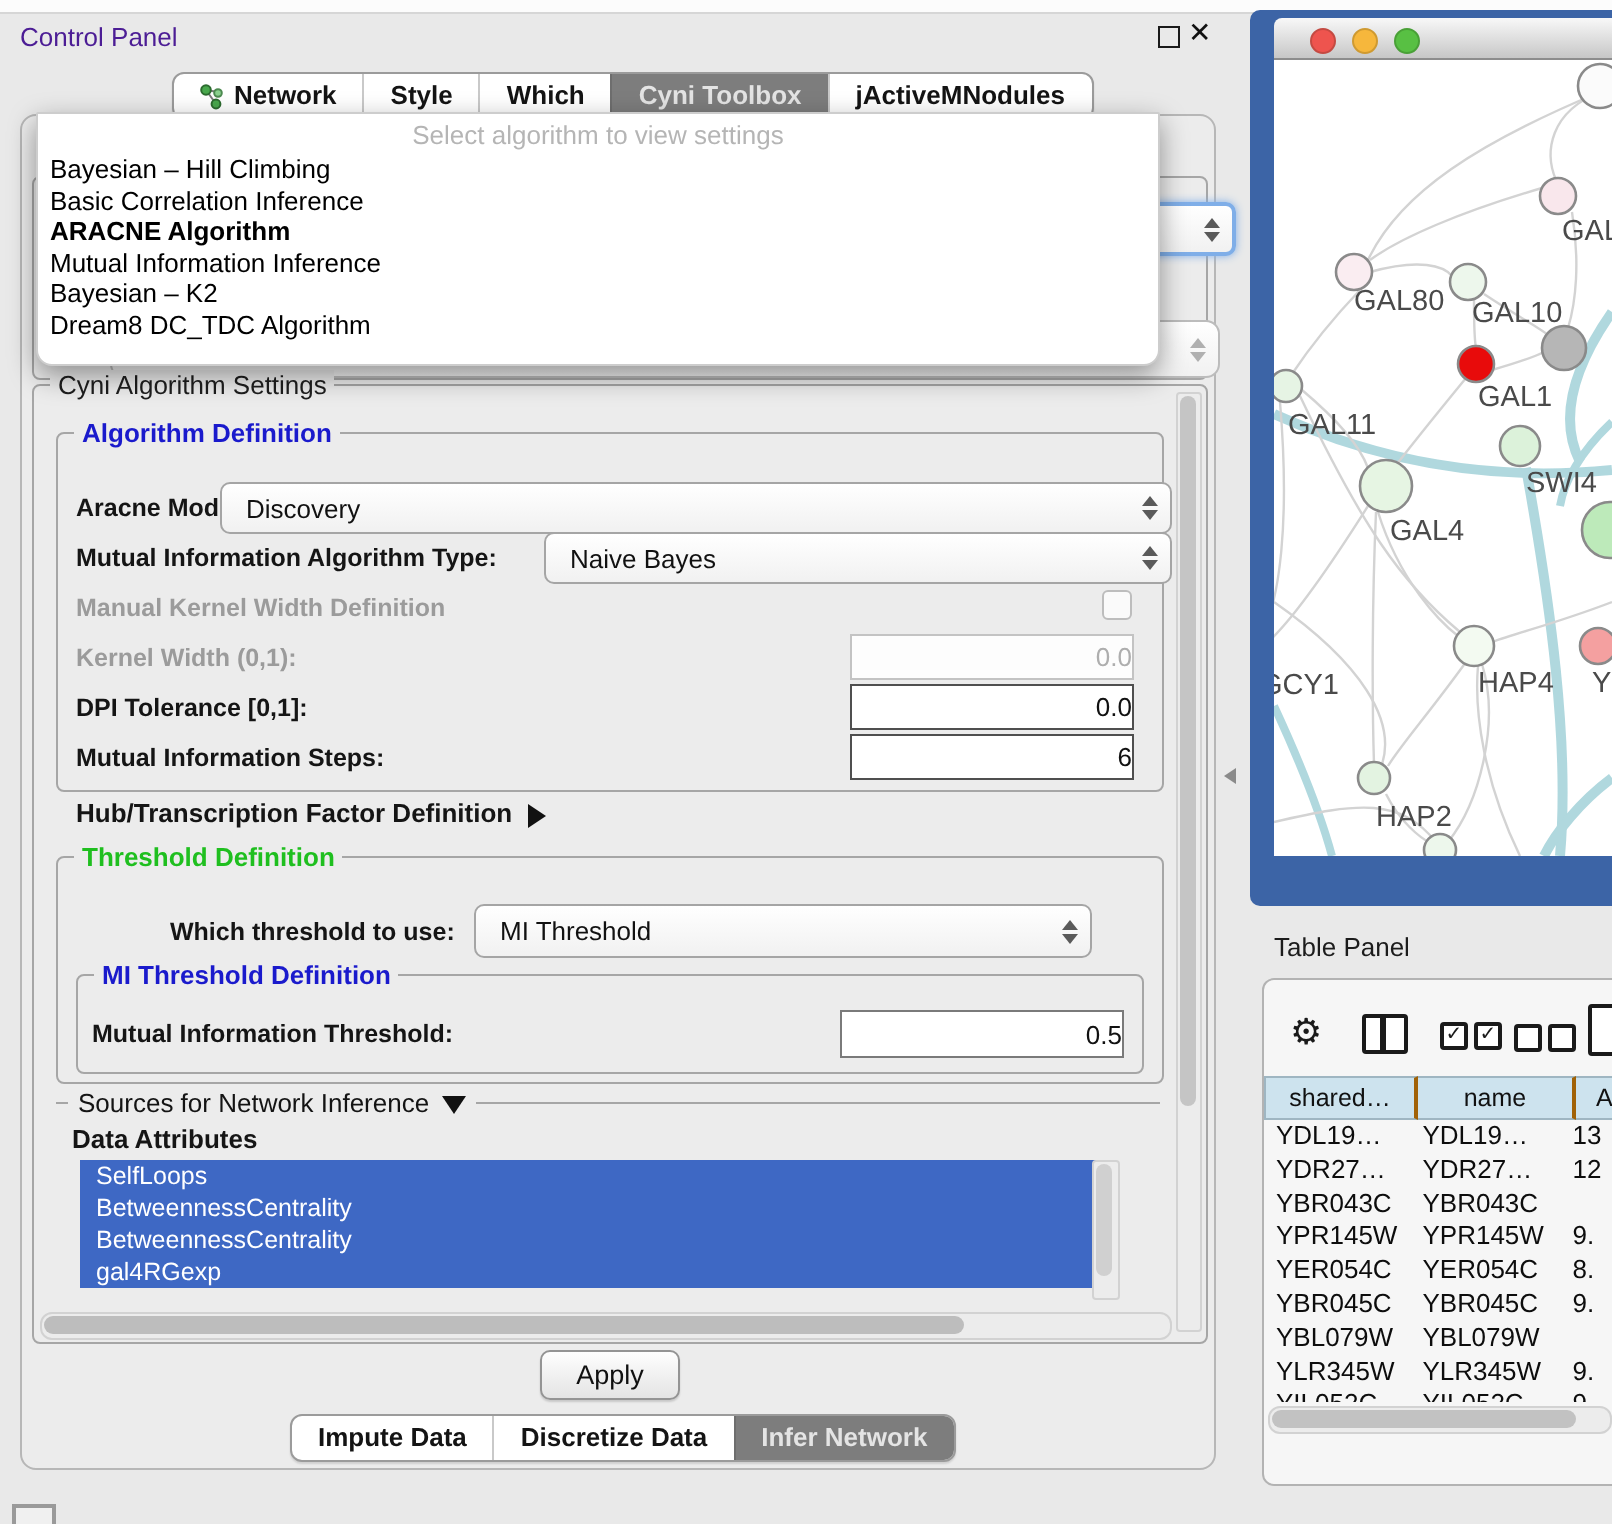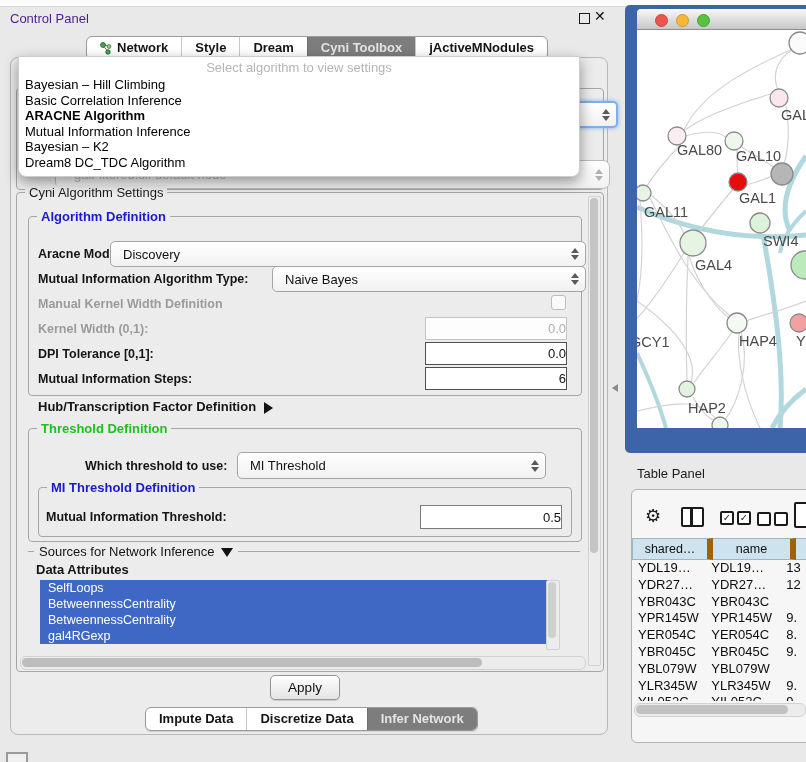--- a/index.html
+++ b/index.html
@@ -30,21 +30,21 @@
   .combo .stepper i.up{border-bottom:5px solid #5a5a5a;}
   .combo .stepper i.dn{border-top:5px solid #5a5a5a;}
   .field{position:absolute;background:#fff;border:1px solid #4f4f4f;font-size:13px;display:flex;align-items:center;
          justify-content:flex-end;color:#111;}
   .field.disabled{border:1px solid #c3c3c3;color:#aeaeae;background:#fdfdfd;}
   .lbl{position:absolute;font-size:12.5px;font-weight:700;color:#151515;white-space:nowrap;}
   .lbl.gray{color:#9b9b9b;}
   .chk{position:absolute;width:13px;height:13px;border:1px solid #bdbdbd;border-radius:3px;background:#fafafa;}
   
   .dropdown{left:18px;top:56px;width:560px;background:#ffffff;border:1px solid #cdcdcd;border-radius:1px 1px 8px 8px;
-            box-shadow:0 5px 14px rgba(0,0,0,.40);padding:2px 0 6px 0;z-index:50;}
+            box-shadow:0 5px 14px rgba(0,0,0,.40);padding:2px 0 12px 0;z-index:50;}
   .dd-placeholder{text-align:center;color:#b5b5b5;font-size:13px;height:18px;line-height:18px;}
   .dd-item{font-size:13px;height:15.5px;line-height:15.5px;padding-left:6px;color:#000;white-space:nowrap;}
   .dd-item.selected{font-weight:700;}
   
   .sb-track{position:absolute;background:#ececec;border:1px solid #d2d2d2;border-radius:6px;}
   .sb-thumb{position:absolute;background:#c5c5c5;border-radius:5px;}
   
   .attr-list{left:40px;top:580px;width:518px;height:68px;overflow:hidden;}
   .attr-item{height:16px;line-height:16px;font-size:12.5px;color:#fff;padding-left:8px;}
   
@@ -64,21 +64,21 @@
   
   .tp-title{left:637px;top:466px;font-size:13px;color:#1c1c1c;}
   .tp-container{left:631px;top:489px;width:185px;height:252px;background:#f6f6f6;border:1px solid #b3b3b3;border-radius:6px;}
   .gear{font-size:18px;color:#1a1a1a;line-height:18px;}
   .cols-icon{width:19px;height:16px;border:2.5px solid #1a1a1a;border-radius:2px;position:relative;background:#fff;}
   .cols-icon::after{content:"";position:absolute;left:7px;top:0;width:2.5px;height:100%;background:#1a1a1a;}
   .cb{display:inline-block;width:10px;height:10px;border:2px solid #1a1a1a;border-radius:2px;background:#fff;
       font-size:10px;line-height:9px;font-weight:bold;color:#1a1a1a;text-align:center;}
   .doc-icon{width:15px;height:22px;border:2.5px solid #1a1a1a;border-radius:2px;background:#fff;}
   .thead{left:632px;top:538px;height:22px;display:flex;font-size:12.5px;color:#111;}
-  .th{background:#cde3ee;border-top:1px solid #9fb6c2;border-bottom:1px solid #9fb6c2;border-right:6px solid #a16207;
+  .th{background:#cde3ee;border-top:1px solid #9fb6c2;border-bottom:1px solid #9fb6c2;border-right:2px solid #a16207;
       display:flex;align-items:center;justify-content:center;}
   .tbody{left:632px;top:560px;width:174px;height:141px;overflow:hidden;font-size:13px;color:#0d0d0d;}
   .trow{display:flex;height:16.8px;line-height:16.8px;}
   .td{white-space:nowrap;overflow:hidden;}
   .splitter-arrow{left:612px;top:384px;width:0;height:0;border-top:4px solid transparent;border-bottom:4px solid transparent;
                   border-right:6px solid #8a8a8a;}
   .mini-icon{left:6px;top:752px;width:18px;height:12px;border:2px solid #9a9a9a;background:#f0f0f0;}
   .net-icon svg{display:block;}
 </style>
 </head>
@@ -102,21 +102,21 @@
             <circle cx="9" cy="4.5" r="1.9" fill="#8bd18e" stroke="#4d8a50"></circle>
             <circle cx="8" cy="10" r="2.2" fill="#49a84d" stroke="#2c6b2f"></circle>
           </svg>
       </span>
       <span>Network</span>
     </div>
     <div class="seg">
         <span>Style</span>
       </div>
     <div class="seg">
-        <span>Dream</span>
+        <span>Which</span>
       </div>
     <div class="seg active">
         <span>Cyni Toolbox</span>
       </div>
     <div class="seg">
         <span>jActiveMNodules</span>
       </div>
   </div>
 
   <div class="abs content-panel"></div>

